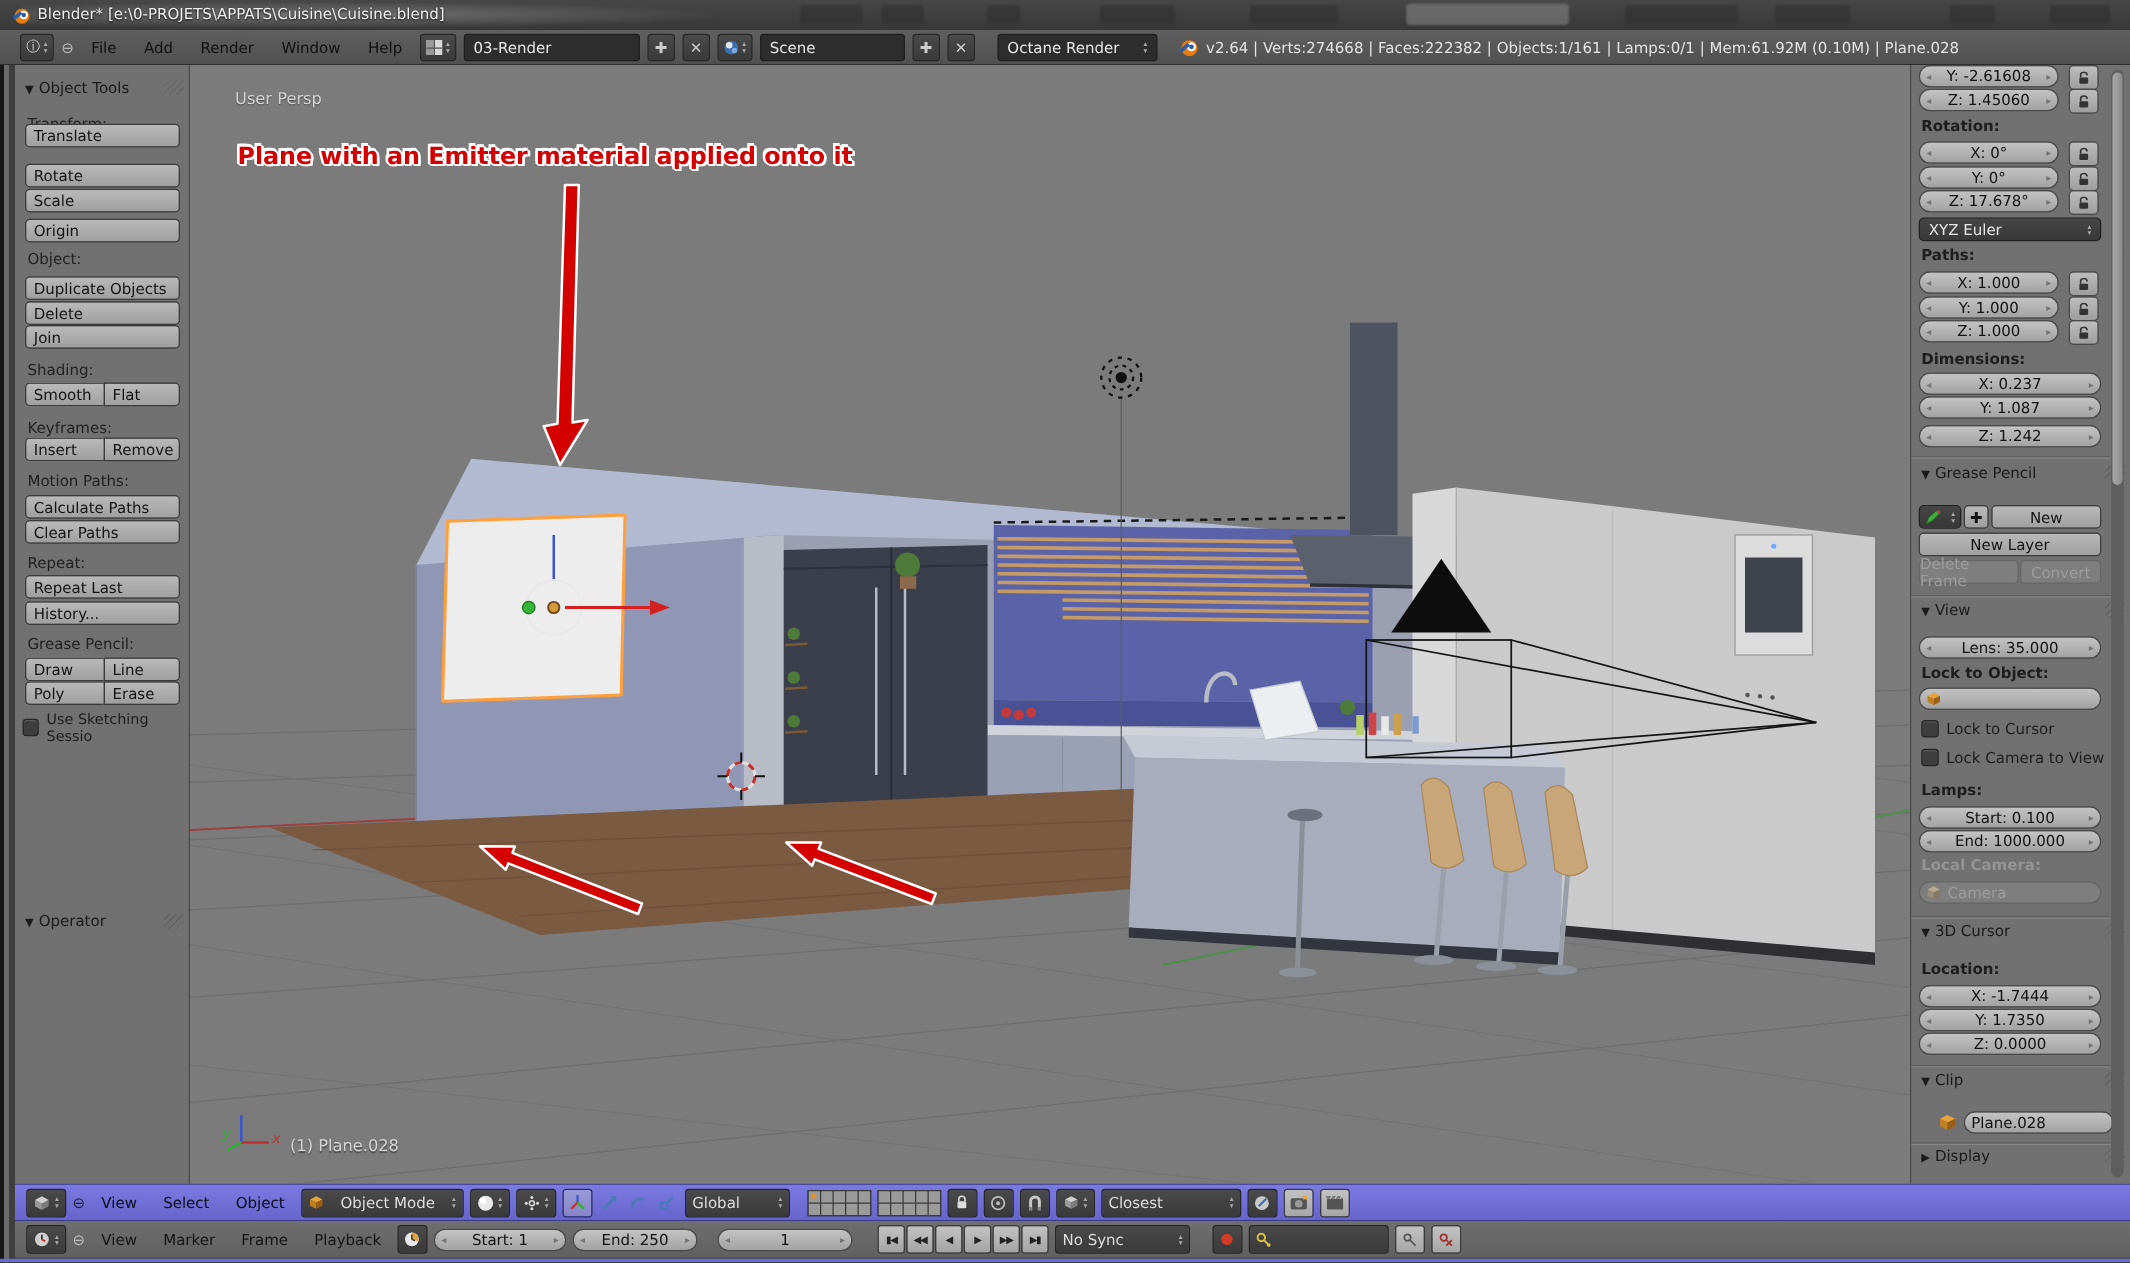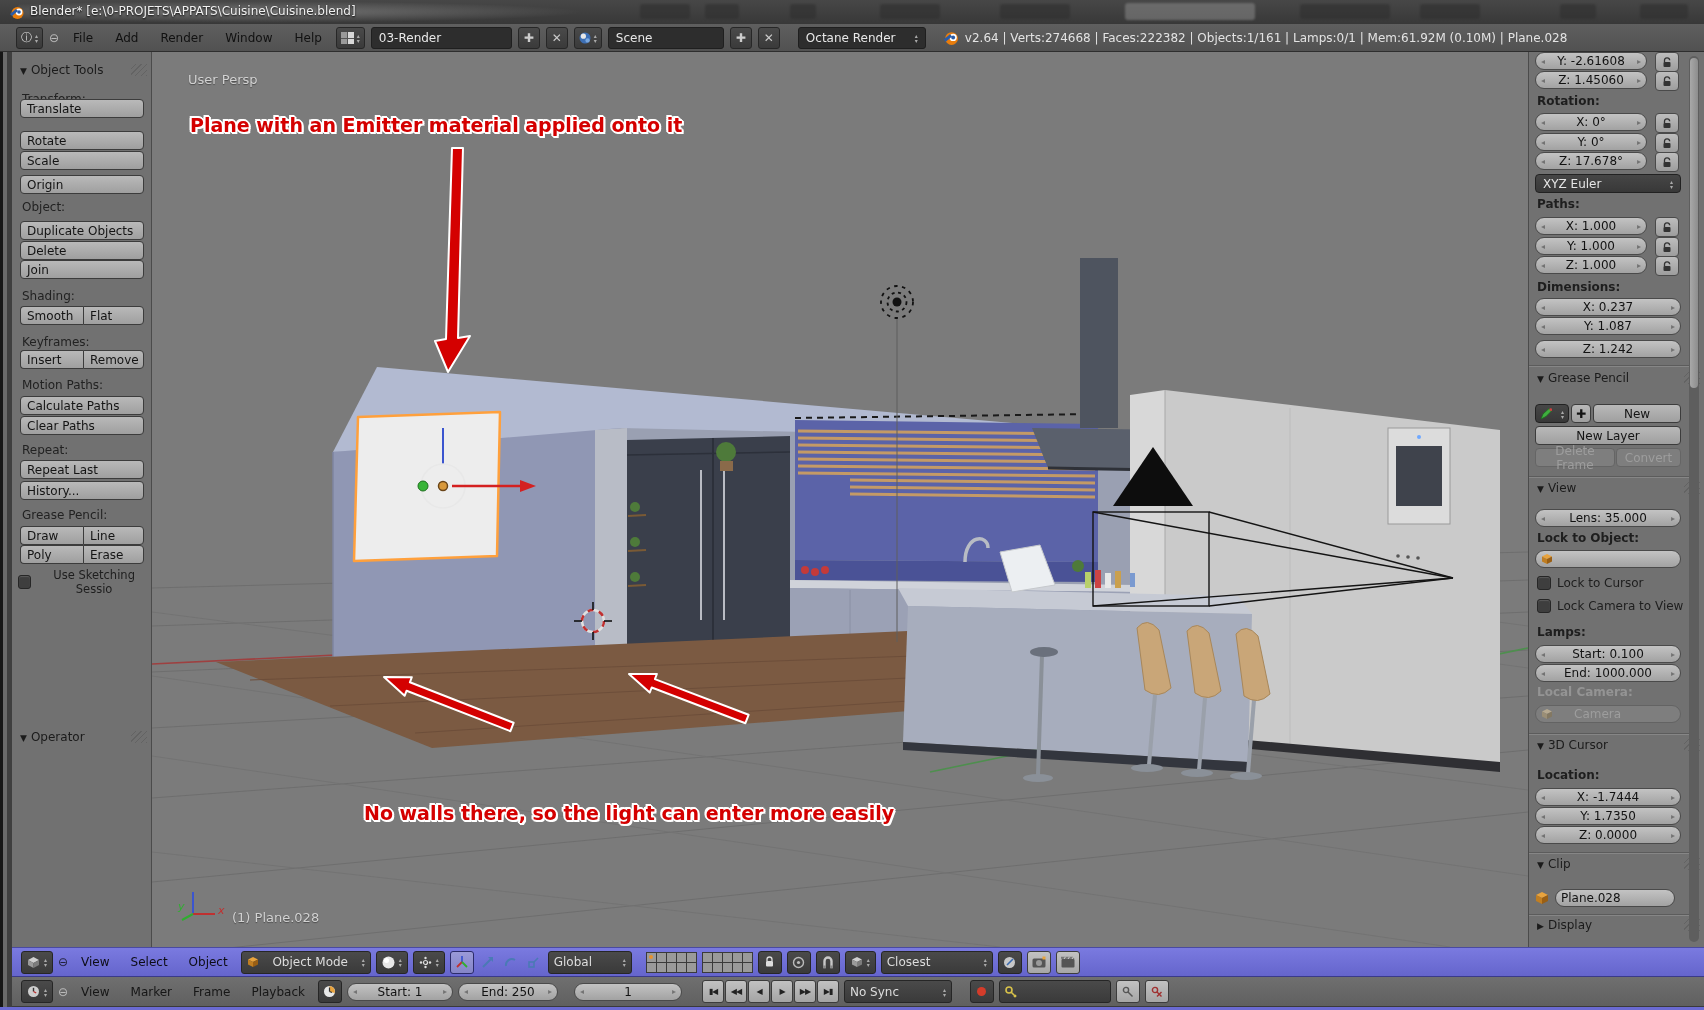--- a/index.html
+++ b/index.html
@@ -1,18 +1,18 @@
 <!DOCTYPE html>
 <html><head>
 <meta charset="utf-8">
 <style>
   html,body{margin:0;padding:0;background:#000;}
   #app{position:relative;width:1704px;height:1010px;overflow:hidden;
        font-family:"DejaVu Sans","Liberation Sans",sans-serif;
-       -webkit-font-smoothing:antialiased;background:#7b7b7b;text-align:center;}
+       -webkit-font-smoothing:antialiased;background:#7b7b7b;}
   .abs{position:absolute;}
   
   #titlebar{left:0;top:0;width:1704px;height:24px;
     background:linear-gradient(#474747,#383838);border-bottom:1px solid #202020;}
   #titlebar .glow{left:16px;top:1px;width:570px;height:22px;border-radius:11px;
     background:radial-gradient(ellipse at 40% 50%,rgba(255,255,255,.28),rgba(255,255,255,0) 70%);}
   #titlebar .ttext{left:30px;top:4px;font-size:12px;color:#f0f0f0;text-shadow:0 1px 2px #000;}
   .redact{background:#2e2e2e;border-radius:3px;opacity:.55;filter:blur(1px);}
   
   #infobar{left:0;top:24px;width:1704px;height:28px;
@@ -424,21 +424,20 @@
 
       <g stroke-width="2">
         <line x1="193" y1="892" x2="193" y2="913" stroke="#3b55cf"></line>
         <line x1="193" y1="914" x2="215" y2="914" stroke="#c03030"></line>
         <line x1="193" y1="914" x2="182" y2="920" stroke="#2fae2f"></line>
       </g>
     </svg>
 
     <div class="vplabel abs" style="left:36px;top:20px">User Persp</div>
     <div class="annot abs" style="left:38px;top:62px">Plane with an Emitter material applied onto it</div>
-    <div class="annot abs" style="left:212px;top:750px">No walls there, so the light can enter more easily</div>
     <div class="vplabel abs" style="left:80px;top:858px">(1) Plane.028</div>
     <span class="axislbl abs" style="left:66px;top:852px;color:#c03030">x</span>
     <span class="axislbl abs" style="left:26px;top:848px;color:#2fae2f">y</span>
   </div>
 
   <div id="npanel" class="abs">
     <div class="nfield abs" style="top:0px">
         <span class="fa">◂</span>
         <span class="ftxt">Y: -2.61608</span>
         <span class="fa">▸</span>
@@ -613,21 +612,21 @@
         <span class="ftxt">End: 1000.000</span>
         <span class="fa">▸</span>
       </div>
     <div class="nlabel gray abs" style="top:633px">Local Camera:</div>
     <div class="nfield wide gray abs" style="top:653px;justify-content:flex-start;gap:5px">
       <svg width="12" height="12">
           <path d="M6 1 L11 3.5 L6 6 L1 3.5 Z" fill="#b5a88f"></path>
           <path d="M1 3.5 L6 6 L6 11 L1 8.5 Z" fill="#9a8e76"></path>
           <path d="M11 3.5 L6 6 L6 11 L11 8.5 Z" fill="#837862"></path>
         </svg>
-      <span class="ftxt" style="margin:16px">Camera</span>
+      <span class="ftxt" style="margin:0">Camera</span>
     </div>
 
     <div class="psep abs" style="top:681px"></div>
     <div class="phdr abs" style="left:8px;top:686px"><span class="tri">▼</span><span>3D Cursor</span></div>
     <div class="grip" style="top:687px"></div>
     <div class="nlabel abs" style="top:716px">Location:</div>
     <div class="nfield wide abs" style="top:736px">
         <span class="fa">◂</span>
         <span class="ftxt">X: -1.7444</span>
         <span class="fa">▸</span>
@@ -639,21 +638,21 @@
       </div>
     <div class="nfield wide abs" style="top:774px">
         <span class="fa">◂</span>
         <span class="ftxt">Z: 0.0000</span>
         <span class="fa">▸</span>
       </div>
 
     <div class="psep abs" style="top:800px"></div>
     <div class="phdr abs" style="left:8px;top:805px"><span class="tri">▼</span><span>Clip</span></div>
     <div class="grip" style="top:806px"></div>
-    <div class="abs" style="left:6px;top:837px;display:flex;align-items:center;gap:6px">
+    <div class="abs" style="left:22px;top:837px;display:flex;align-items:center;gap:6px">
       <svg width="14" height="14">
           <path d="M7 1 L13 4 L7 7 L1 4 Z" fill="#e8a33d"></path>
           <path d="M1 4 L7 7 L7 13 L1 10 Z" fill="#c07e22"></path>
           <path d="M13 4 L7 7 L7 13 L13 10 Z" fill="#9a5f14"></path>
         </svg>
       <div class="nfield" style="position:static;width:120px;justify-content:flex-start">
         <span class="ftxt" style="margin:0">Plane.028</span>
       </div>
     </div>
     <div class="psep abs" style="top:862px"></div>

